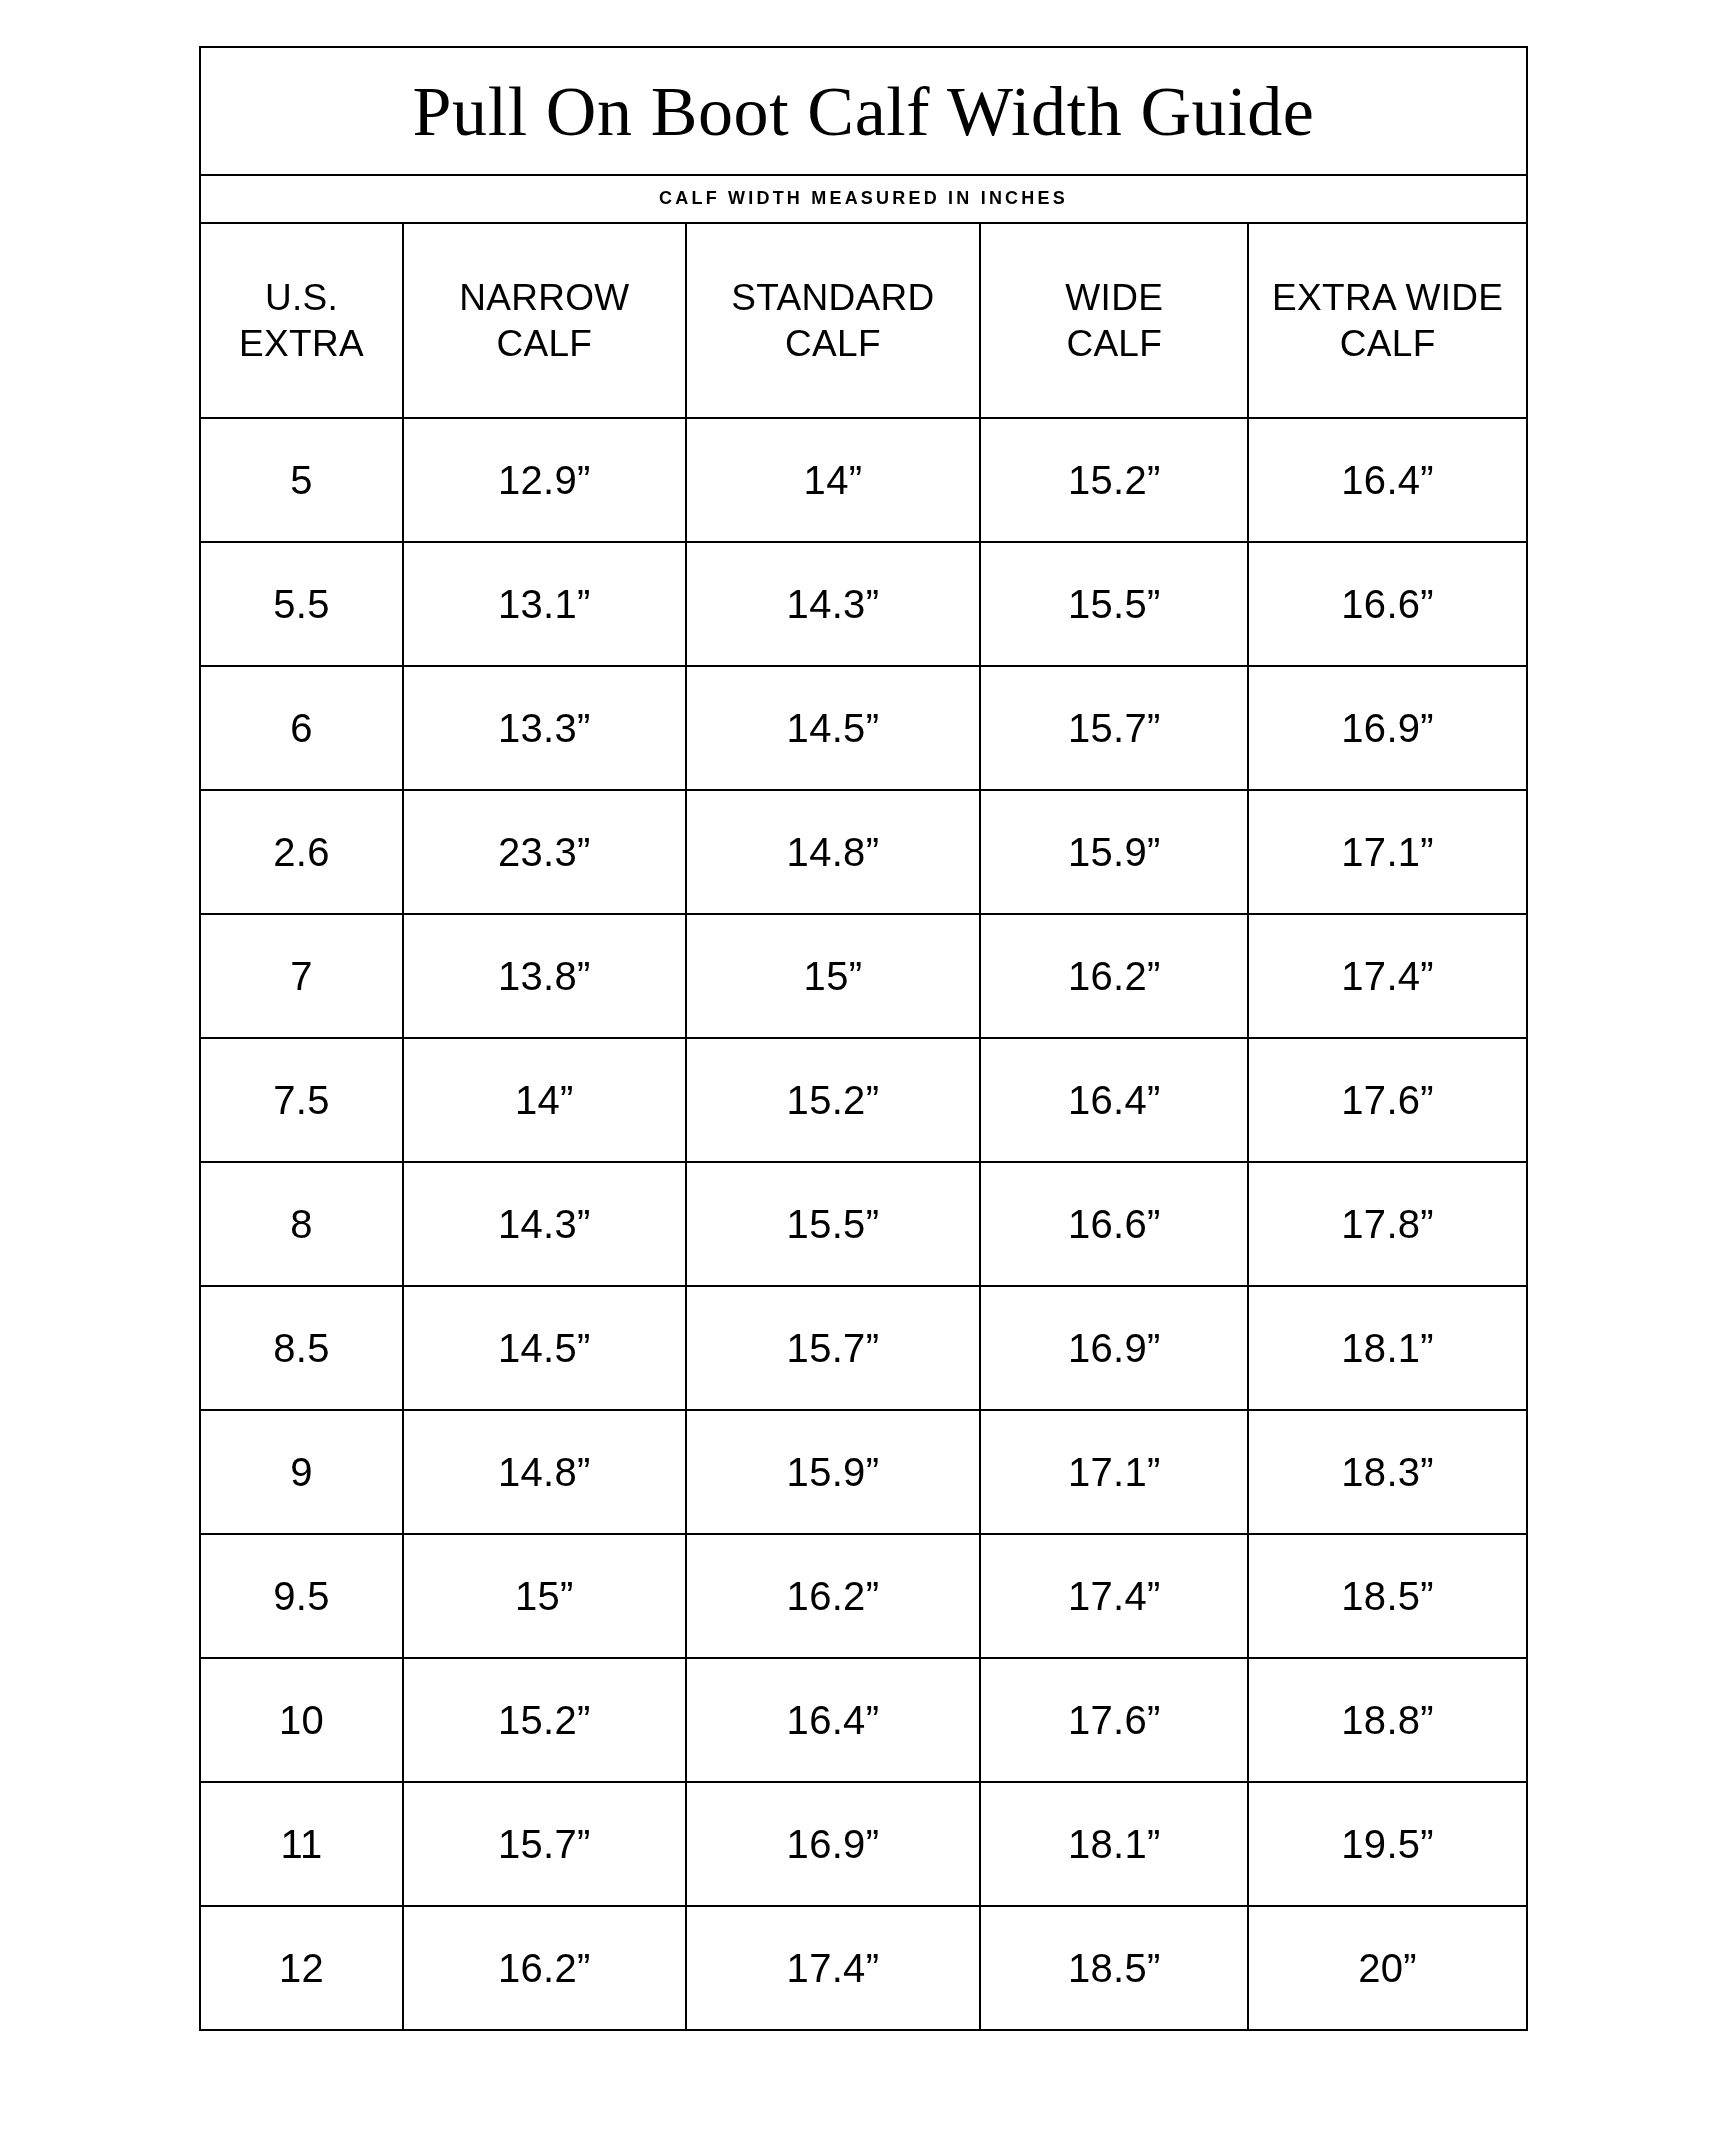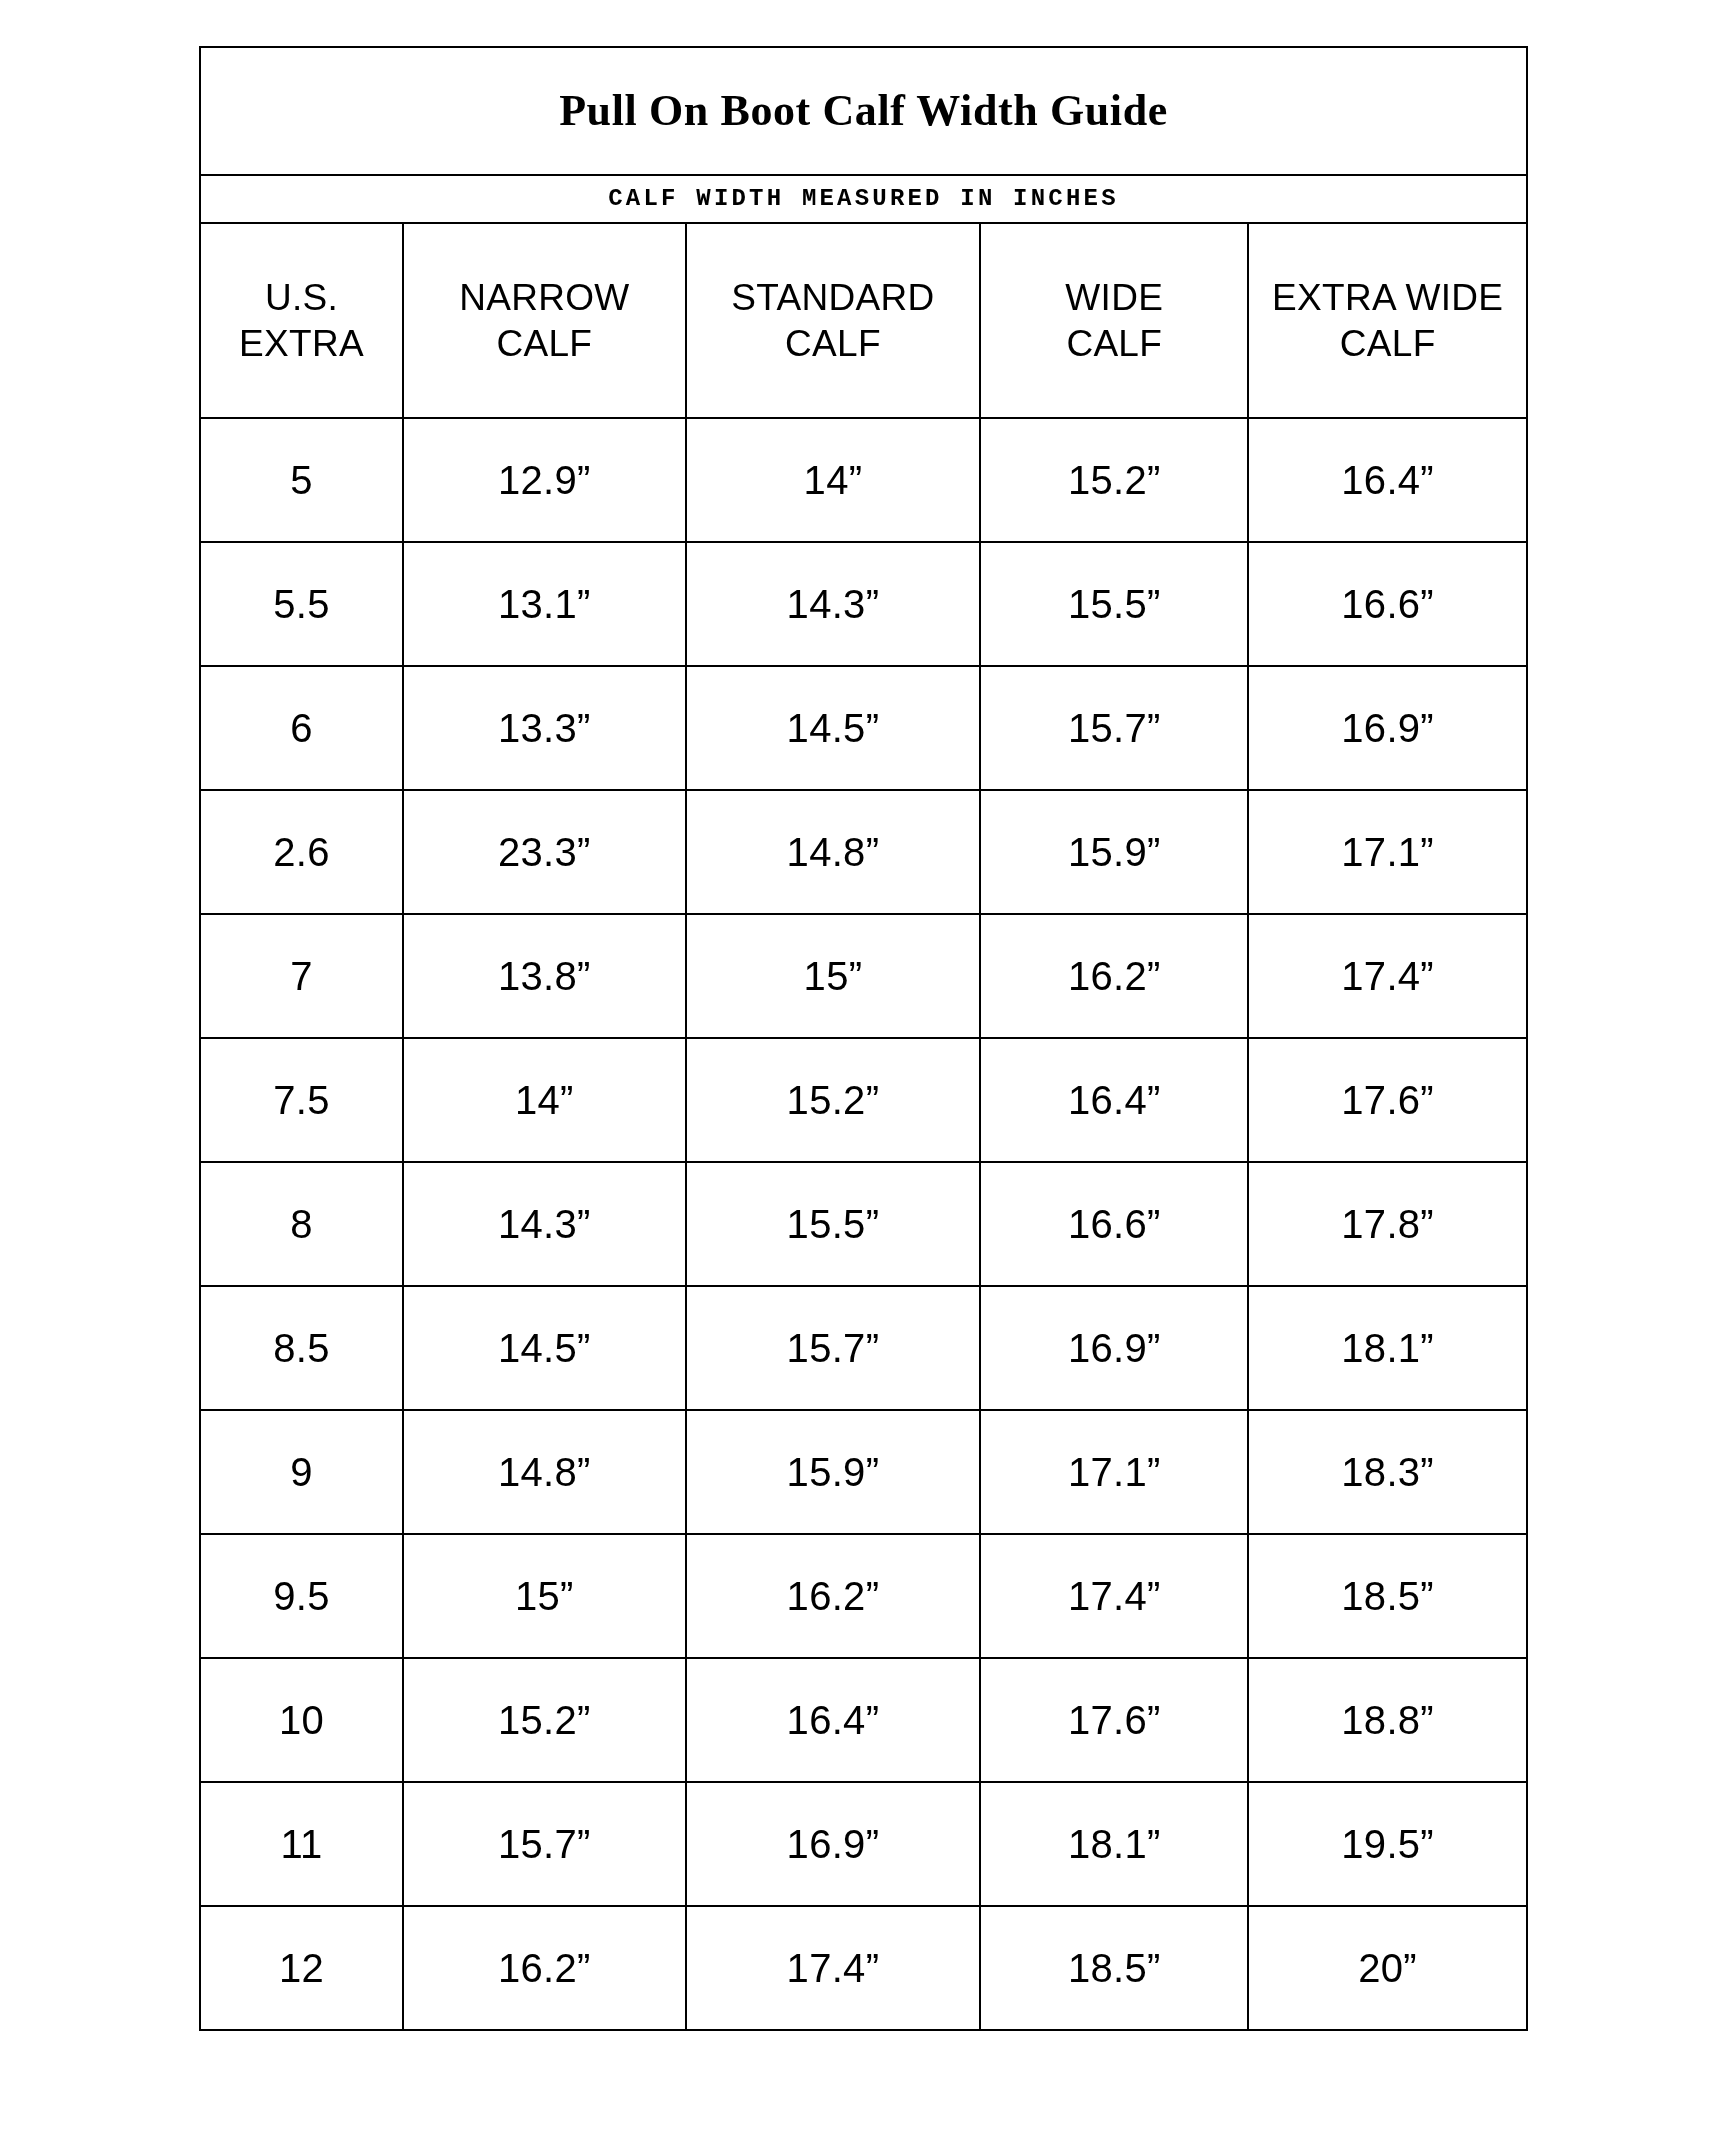--- a/index.html
+++ b/index.html
@@ -34,30 +34,30 @@
   .guide-table th {
     border: 2.9px solid #000000;
     text-align: center;
     vertical-align: middle;
     padding: 0;
   }
 
   .title-cell {
     height: 126px;
     font-family: "Liberation Serif", serif;
-    font-size: 44px;
-    font-weight: 700;
+    font-size: 70px;
+    font-weight: 400;
     letter-spacing: 0.6px;
     line-height: 1.1;
   }
 
   .subtitle-cell {
     height: 46px;
-    font-family: Liberation Mono, monospace;
-    font-size: 24px;
+    font-family: Liberation Sans, sans-serif;
+    font-size: 18px;
     font-weight: 700;
     letter-spacing: 3.2px;
     line-height: 1.2;
   }
 
   .header-row td {
     height: 193px;
     font-size: 37px;
     font-weight: 400;
     line-height: 1.22;

